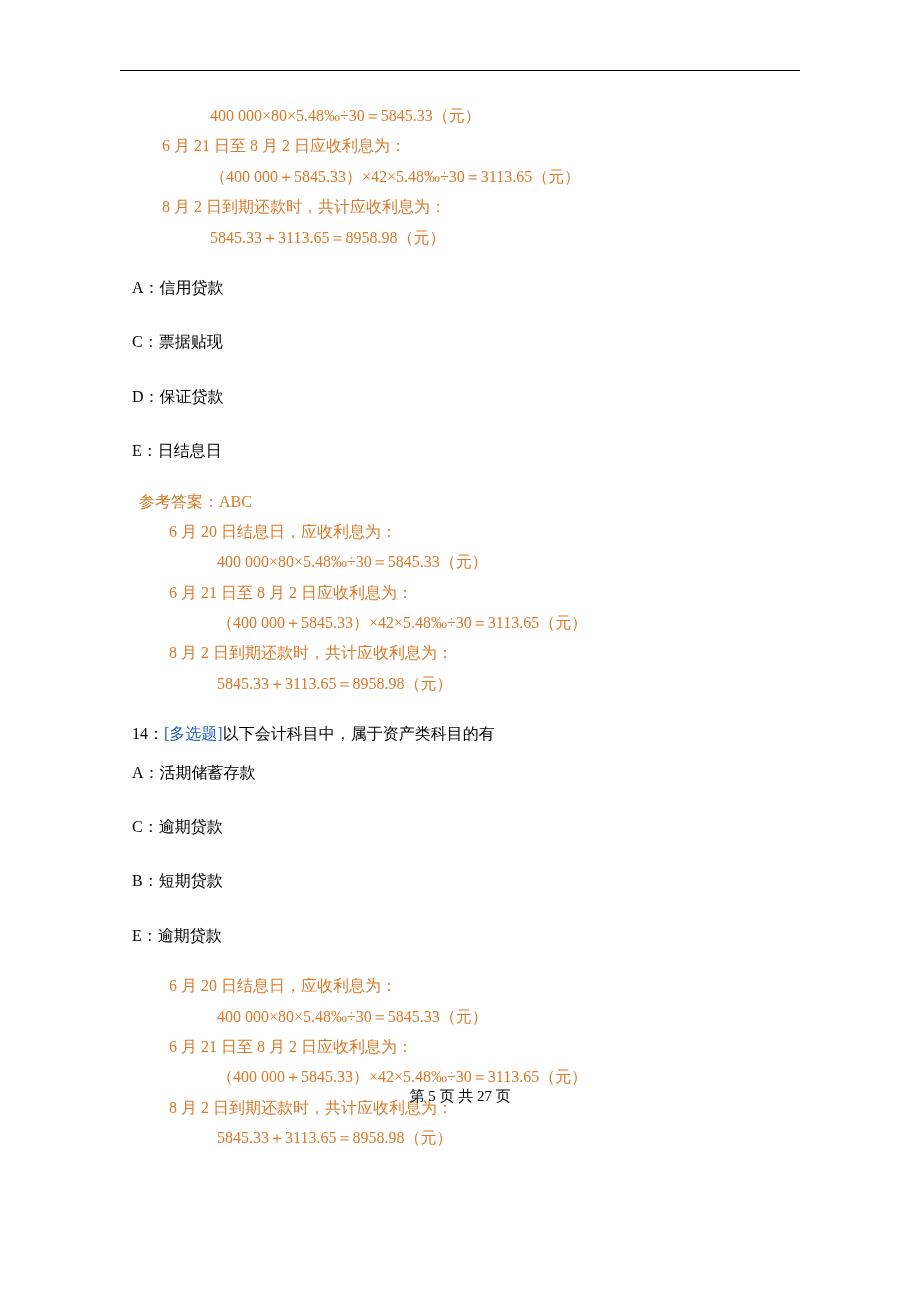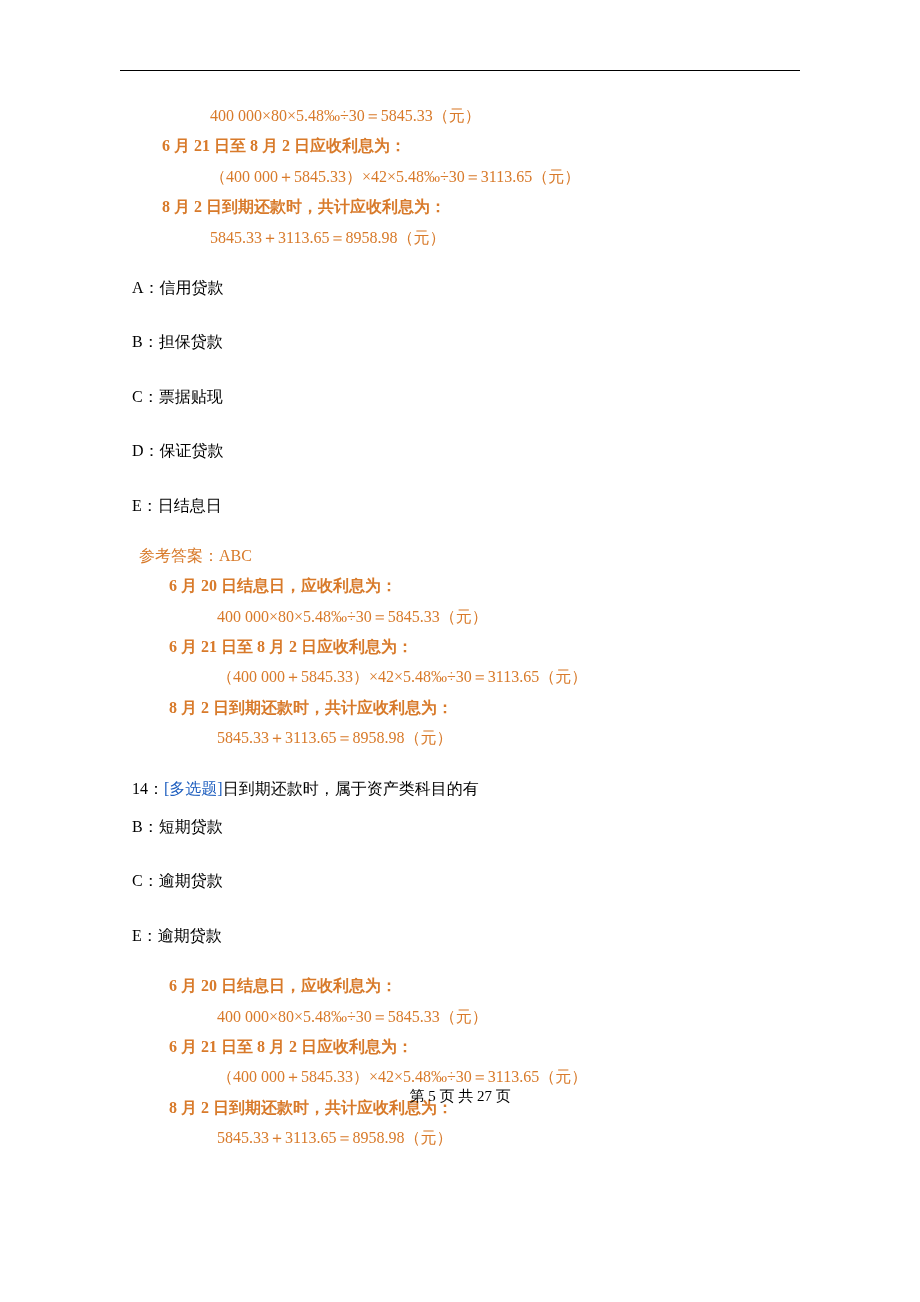--- a/index.html
+++ b/index.html
@@ -20,21 +20,21 @@
     padding: 70px 120px 0 120px;
   }
   .hr-top {
     border: none;
     border-top: 1.5px solid #000;
     margin: 0 0 30px 0;
   }
   .orange { color: #d87a2a; }
   .blue { color: #1f5fbf; }
   .content { margin-left: 12px; }
-  .calc-indent-1 { margin-left: 30px; font-weight: bold; }
+  .calc-indent-1 { margin-left: 30px; }
   .calc-indent-2 { margin-left: 78px; }
   .q-block { margin-top: 20px; }
   .opt { margin-top: 8px; margin-bottom: 24px; }
   .opt:last-of-type { margin-bottom: 0; }
   .footer {
     position: absolute;
     bottom: 56px;
     left: 0; right: 0;
     text-align: center;
     font-size: 15px;
@@ -52,42 +52,42 @@
     <div>
       <div class="orange calc-indent-2">400 000×80×5.48‰÷30＝5845.33（元）</div>
       <div class="orange calc-indent-1">6 月 21 日至 8 月 2 日应收利息为：</div>
       <div class="orange calc-indent-2">（400 000＋5845.33）×42×5.48‰÷30＝3113.65（元）</div>
       <div class="orange calc-indent-1">8 月 2 日到期还款时，共计应收利息为：</div>
       <div class="orange calc-indent-2">5845.33＋3113.65＝8958.98（元）</div>
     </div>
 
     <div class="q-block">
       <div class="opt">A：信用贷款</div>
-      <div class="opt">B：担保贷款</div>
       <div class="opt">C：票据贴现</div>
       <div class="opt">D：保证贷款</div>
       <div class="opt">E：日结息日</div>
     </div>
 
     <div class="ans-block">
       <div class="orange">参考答案：ABC</div>
       <div class="orange calc-indent-1">6 月 20 日结息日，应收利息为：</div>
       <div class="orange calc-indent-2">400 000×80×5.48‰÷30＝5845.33（元）</div>
       <div class="orange calc-indent-1">6 月 21 日至 8 月 2 日应收利息为：</div>
       <div class="orange calc-indent-2">（400 000＋5845.33）×42×5.48‰÷30＝3113.65（元）</div>
       <div class="orange calc-indent-1">8 月 2 日到期还款时，共计应收利息为：</div>
       <div class="orange calc-indent-2">5845.33＋3113.65＝8958.98（元）</div>
     </div>
 
     <div class="q-block">
       <div>
-        <span>14：</span><span class="blue">[多选题]</span><span>日到期还款时，属于资产类科目的有</span>
+        <span>14：</span><span class="blue">[多选题]</span><span>以下会计科目中，属于资产类科目的有</span>
       </div>
+      <div class="opt">A：活期储蓄存款</div>
+      <div class="opt">C：逾期贷款</div>
       <div class="opt">B：短期贷款</div>
-      <div class="opt">C：逾期贷款</div>
       <div class="opt">E：逾期贷款</div>
     </div>
 
     <div class="ans-block">
       <div class="orange calc-indent-1">6 月 20 日结息日，应收利息为：</div>
       <div class="orange calc-indent-2">400 000×80×5.48‰÷30＝5845.33（元）</div>
       <div class="orange calc-indent-1">6 月 21 日至 8 月 2 日应收利息为：</div>
       <div class="orange calc-indent-2">（400 000＋5845.33）×42×5.48‰÷30＝3113.65（元）</div>
       <div class="orange calc-indent-1">8 月 2 日到期还款时，共计应收利息为：</div>
       <div class="orange calc-indent-2">5845.33＋3113.65＝8958.98（元）</div>

